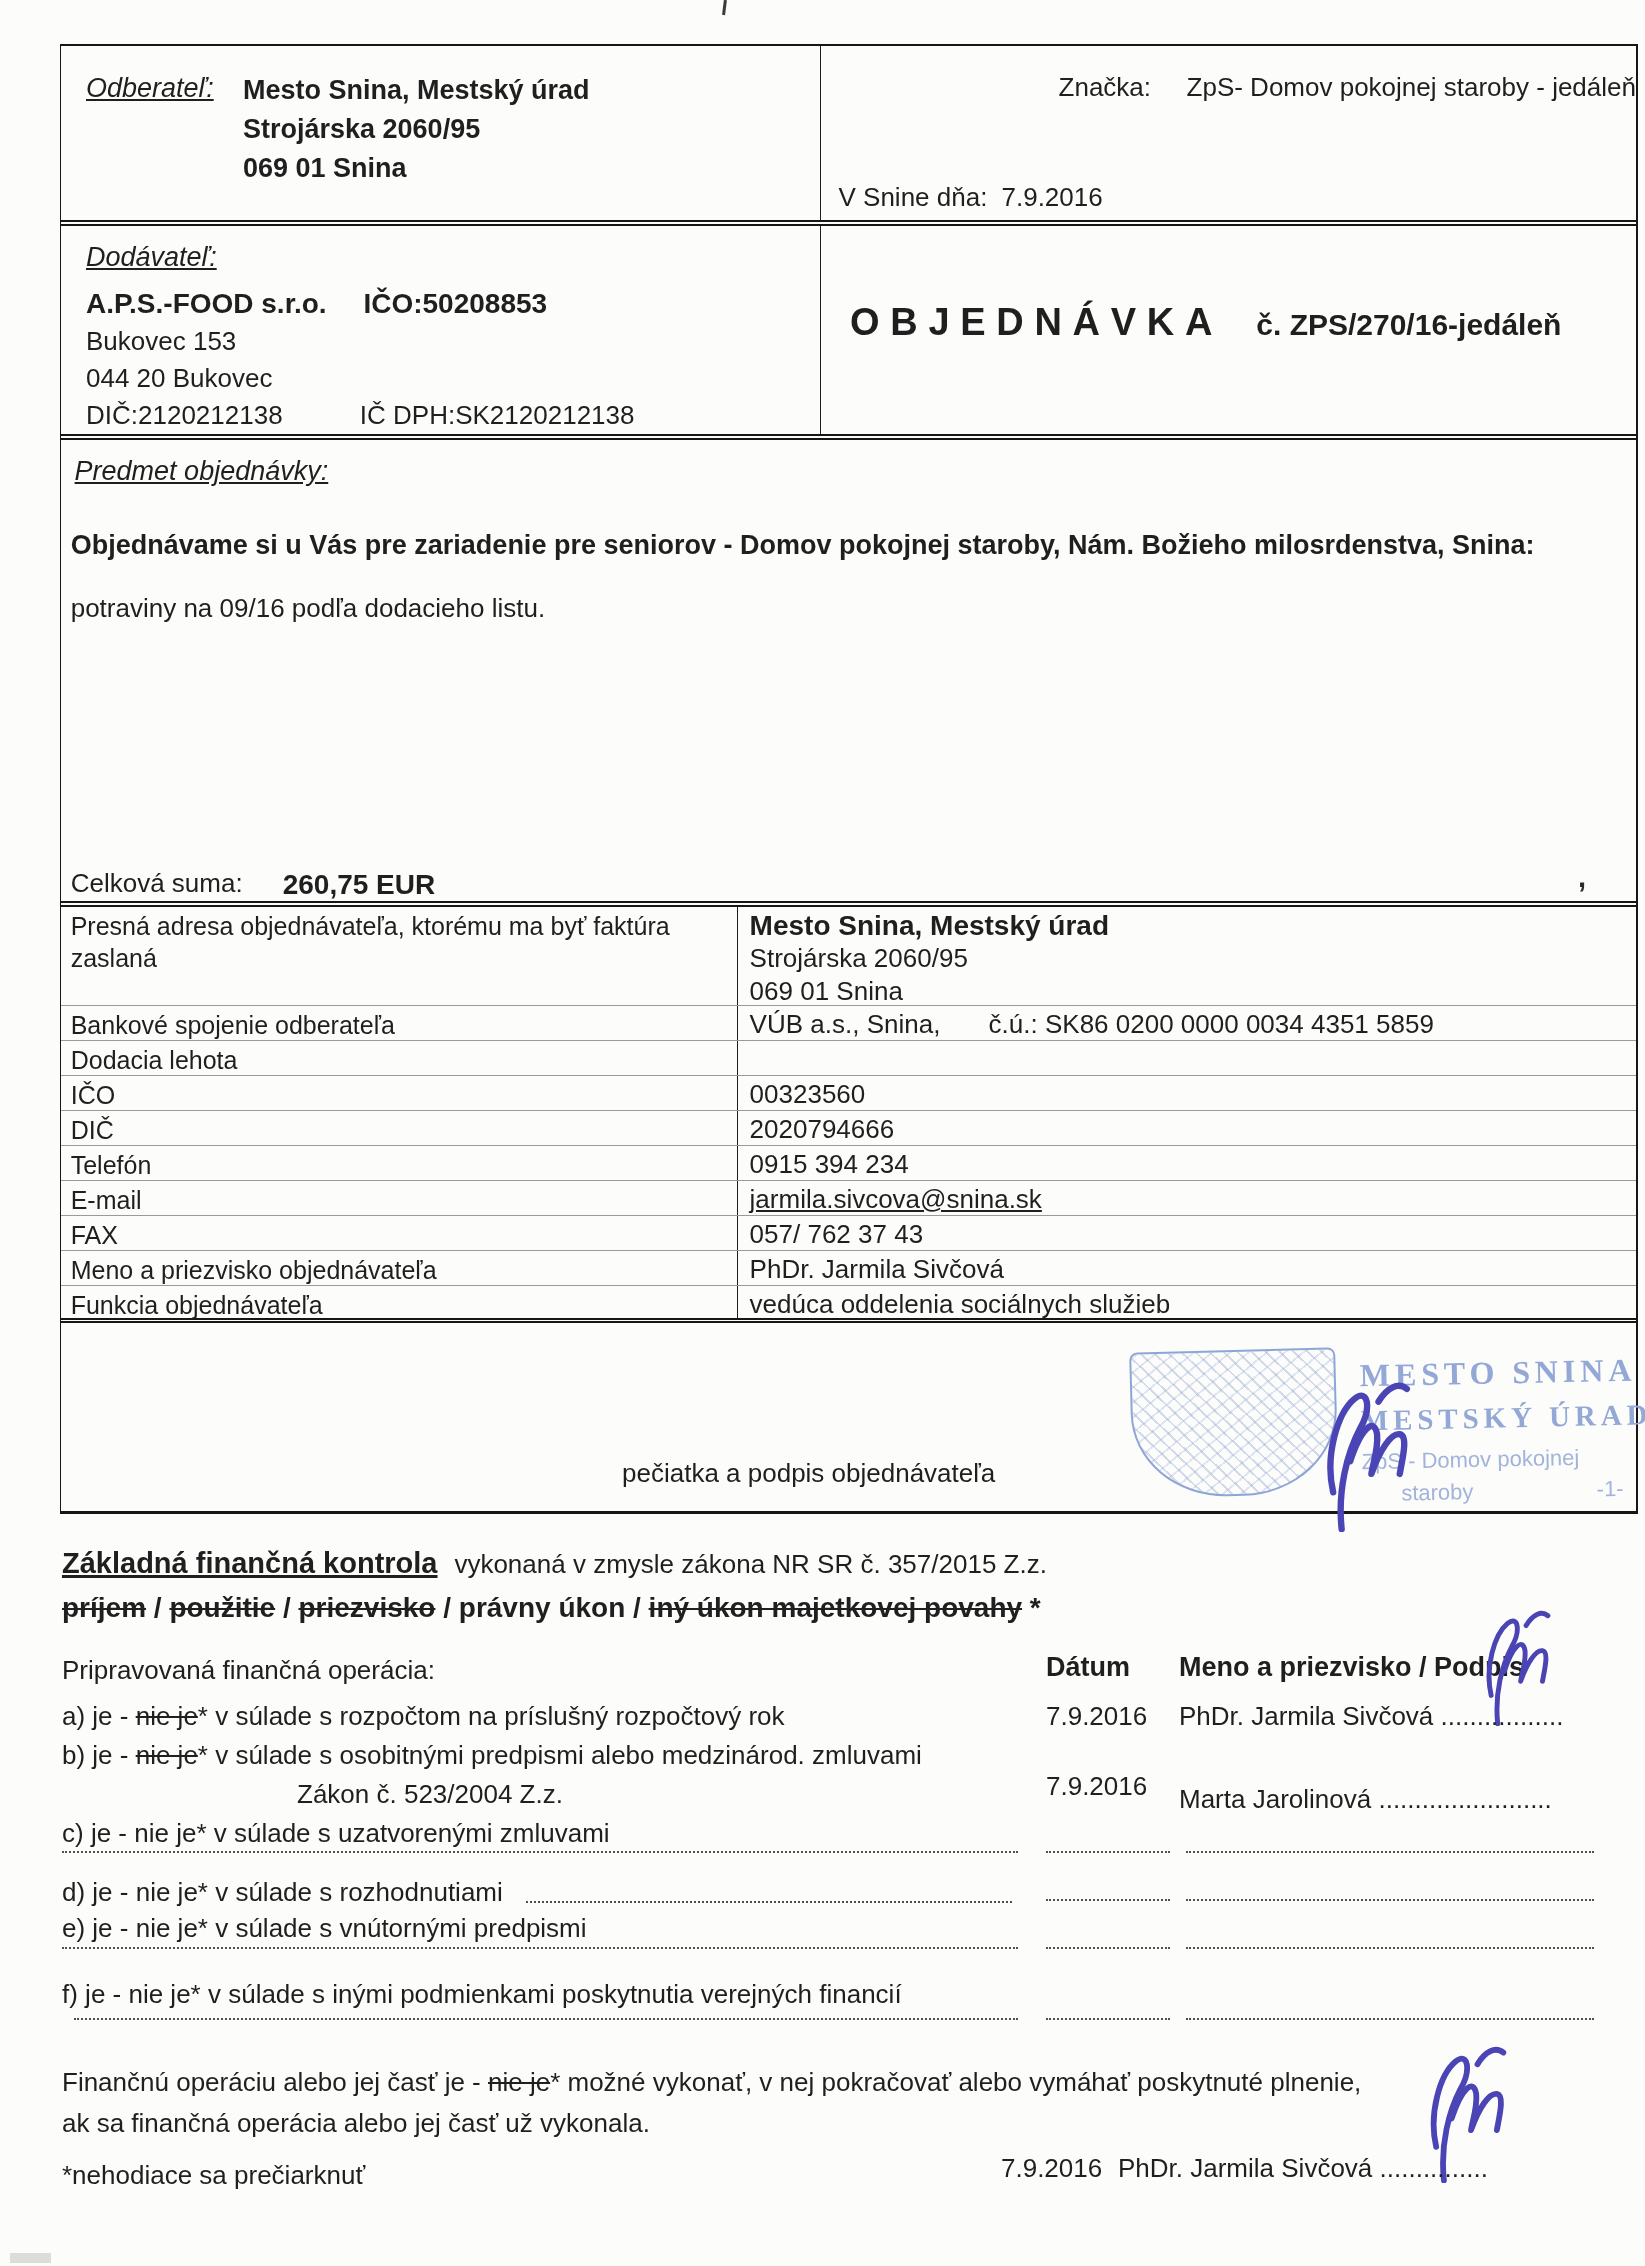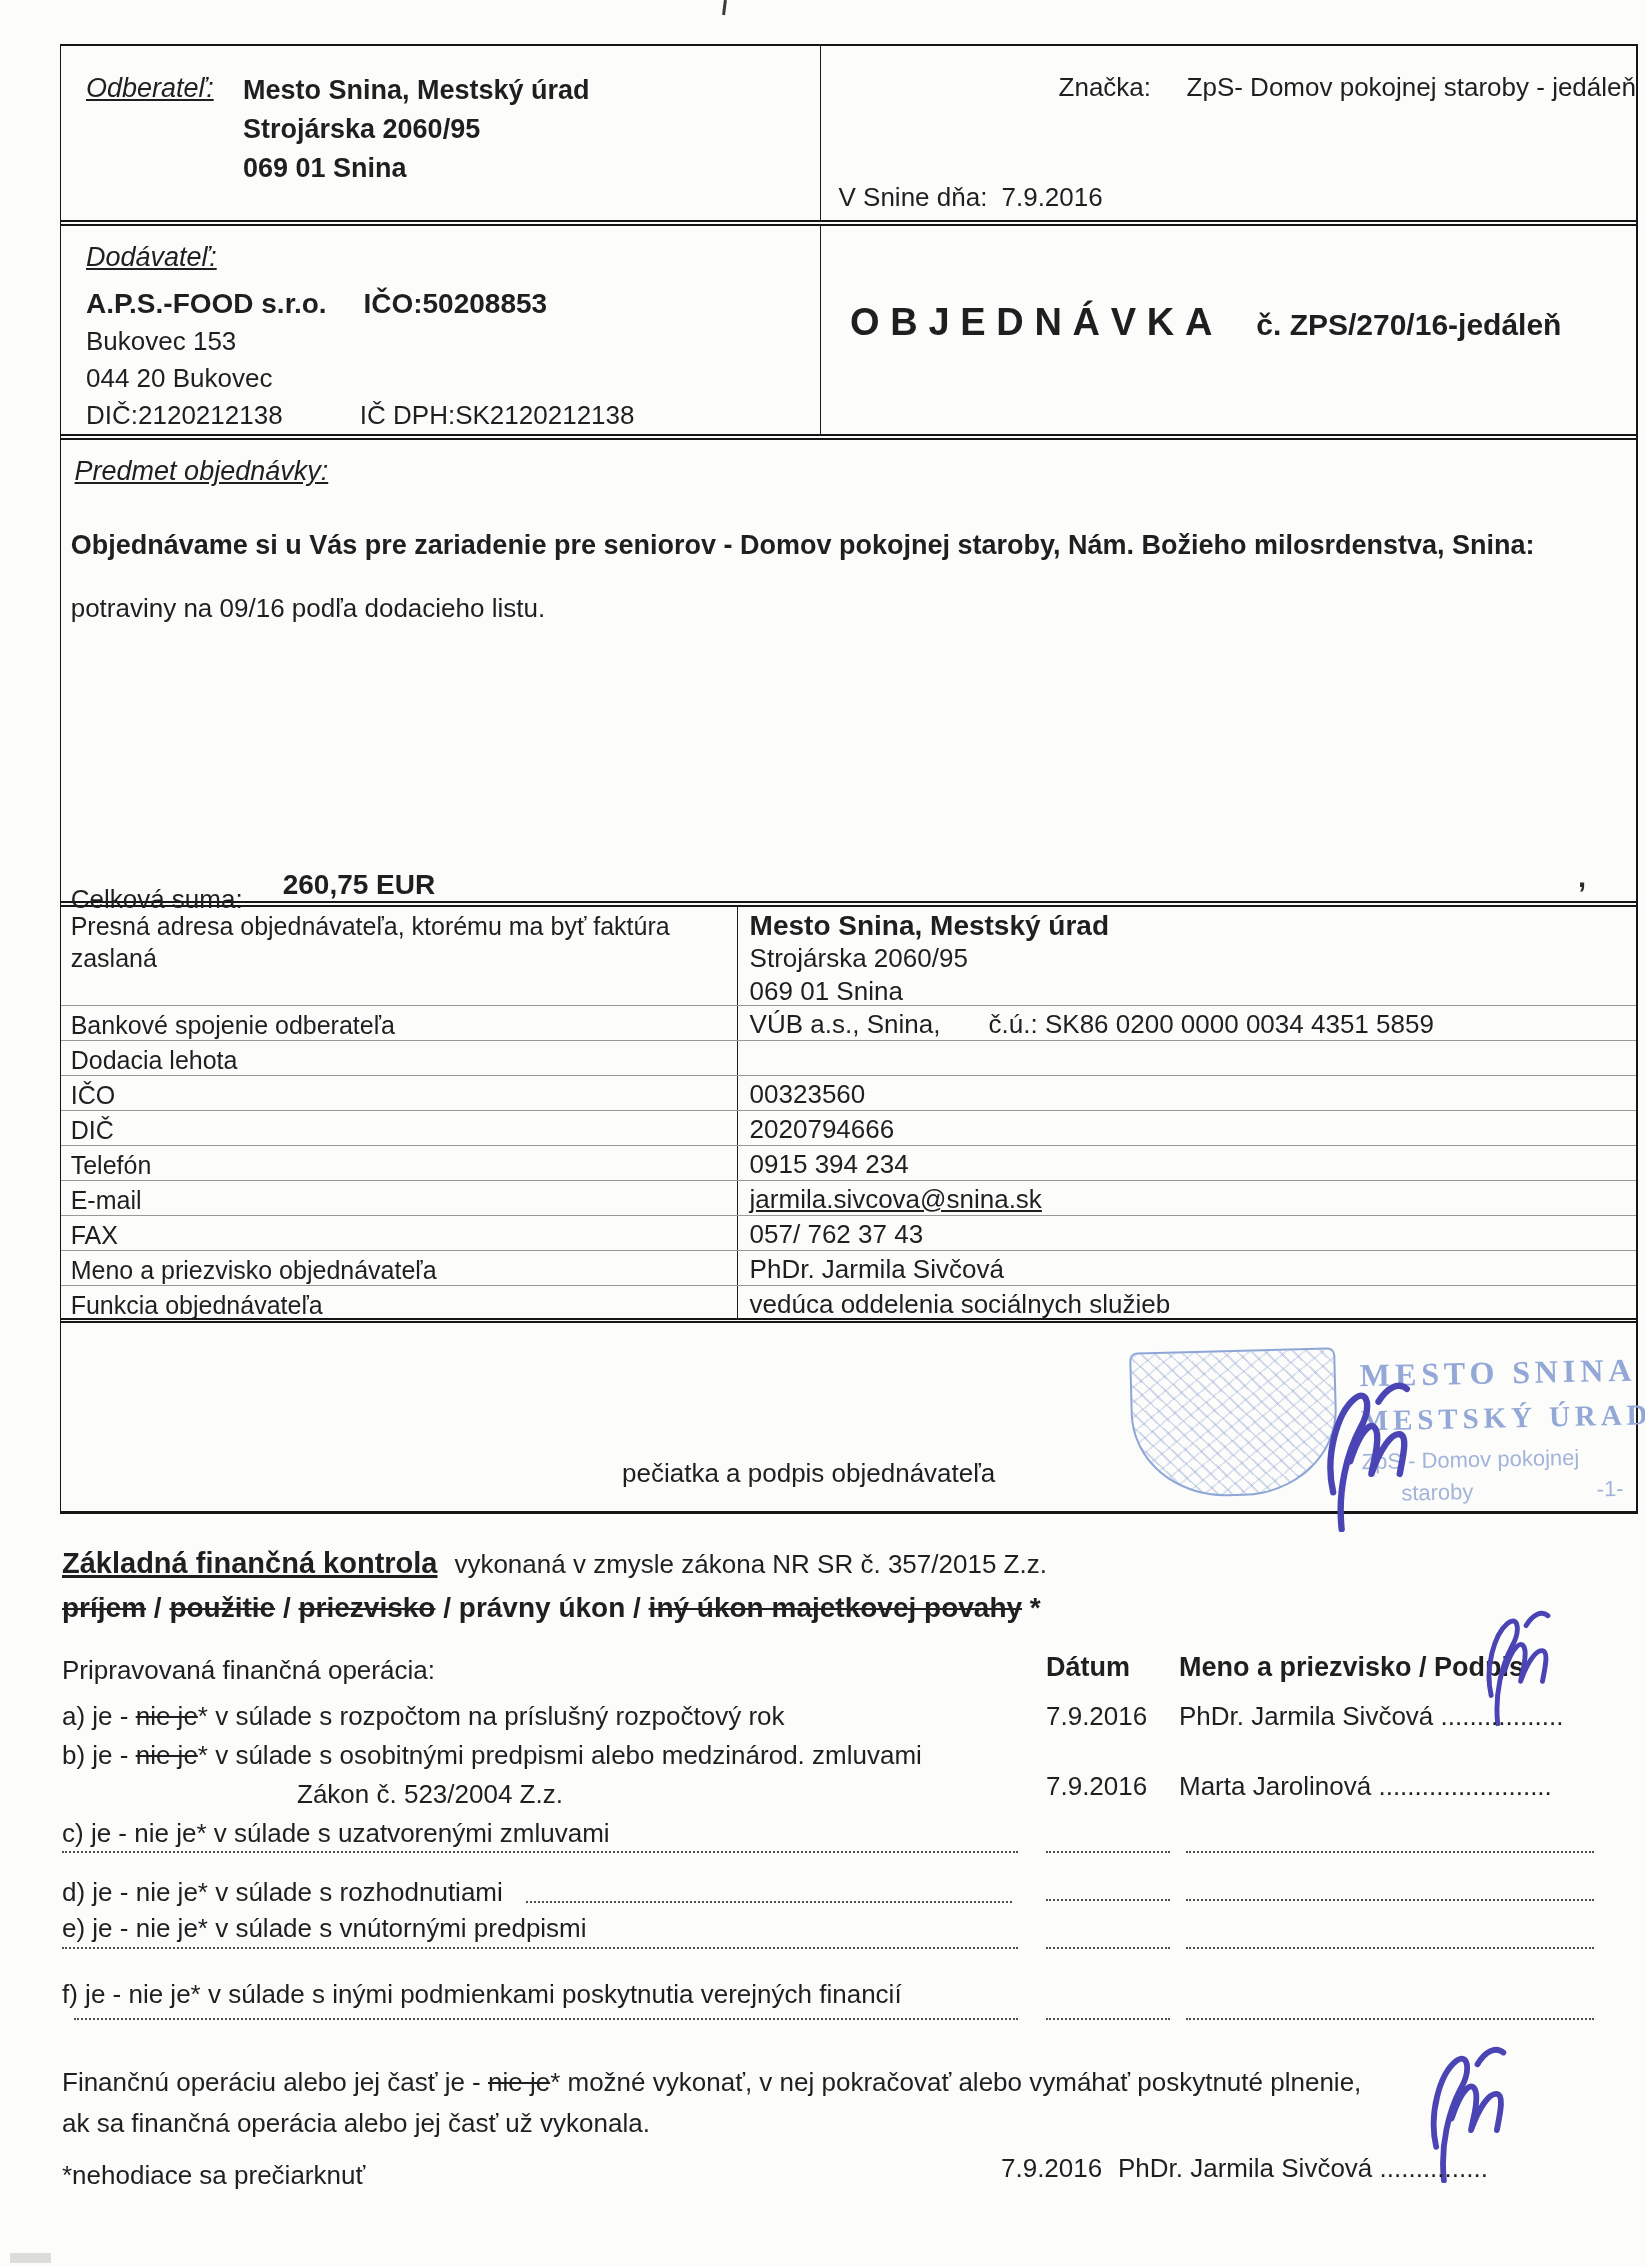--- a/index.html
+++ b/index.html
@@ -42,21 +42,21 @@
   .dod-dic .icdph { margin-left:70px; }
   .order-cell { padding:72px 0 0 29px; white-space:nowrap; }
   .order-title { font-weight:bold; font-size:38px; letter-spacing:10.7px; }
   .order-no { font-weight:bold; font-size:30px; margin-left:26px; }
   
   .r3 { padding:13.6px 0 0 9.7px; }
   .predmet-label { margin-left:3.9px; }
   .predmet-l1 { margin-top:39px; font-weight:bold; font-size:27px; }
   .predmet-l2 { margin-top:29px; font-size:26px; }
   .suma-row { margin-top:241px; display:flex; }
-  .suma-row .lab { width:212px;margin-top:16px; }
+  .suma-row .lab { width:212px; }
   .suma-row .val { font-weight:bold; font-size:28px; }
   .comma-art { position:absolute; right:50px; bottom:3.9px; font-size:29px; font-weight:bold; color:#2a2a2a; }
   
   .bt { width:100%; height:100%; }
   .btr { display:flex; border-top:1px solid #9a9a96; }
   .btr:first-child { border-top:none; }
   .btl { width:677px; border-right:1.9px solid #1d1d1d; padding:2.9px 5.8px 0 9.7px; font-size:25px; }
   .btv { flex:1; padding:1.9px 5.8px 0 11.6px; font-size:26px; }
   .btr-h { height:98px; }
   .btr-n { height:35px; }
@@ -259,21 +259,21 @@
       <path d="M62 28 C68 18 76 14 82 19"></path>
     </svg>
 
     <div class="kl" style="top:155px"><span>a) je - </span><span class="strike">nie je</span><span>* v súlade s rozpočtom na príslušný rozpočtový rok</span></div>
     <span class="rdate" style="top:155px">7.9.2016</span>
     <span class="rname" style="top:155px"><span>PhDr. Jarmila Sivčová</span> <span>.................</span></span>
 
     <div class="kl" style="top:194px"><span>b) je - </span><span class="strike">nie je</span><span>* v súlade s osobitnými predpismi alebo medzinárod. zmluvami</span></div>
     <div class="kl zakon" style="top:233px">Zákon č. 523/2004 Z.z.</div>
     <span class="rdate" style="top:225px">7.9.2016</span>
-    <span class="rname" style="top:225px"><span>Marta Jarolinová</span> <span>........................</span></span>
+    <span class="rname" style="top:238px"><span>Marta Jarolinová</span> <span>........................</span></span>
 
     <div class="kl" style="top:272px">c) je - nie je* v súlade s uzatvorenými zmluvami</div>
 
     <div class="dots-abs" style="top:283px; left:0"><span class="dotseg" style="width:956px; height:21.3px;"></span></div>
     <div class="dots-abs" style="top:283px; left:984px"><span class="dotseg" style="width:124px; height:21.3px;"></span></div>
     <div class="dots-abs" style="top:283px; left:1124px"><span class="dotseg" style="width:408px; height:21.3px;"></span></div>
 
     <div class="kl d-left" style="top:331px">
         <span>d) je - nie je* v súlade s rozhodnutiami</span>
         <span class="d-fill"></span>

